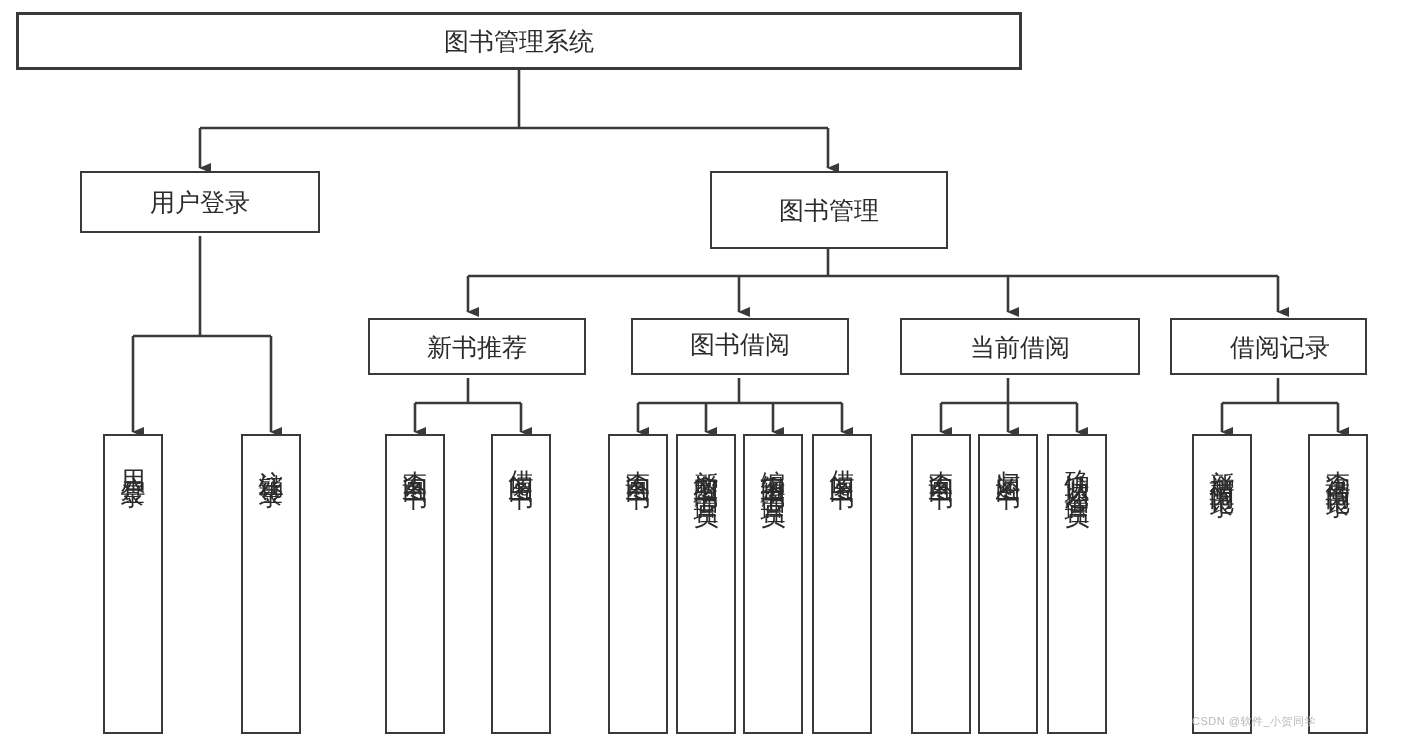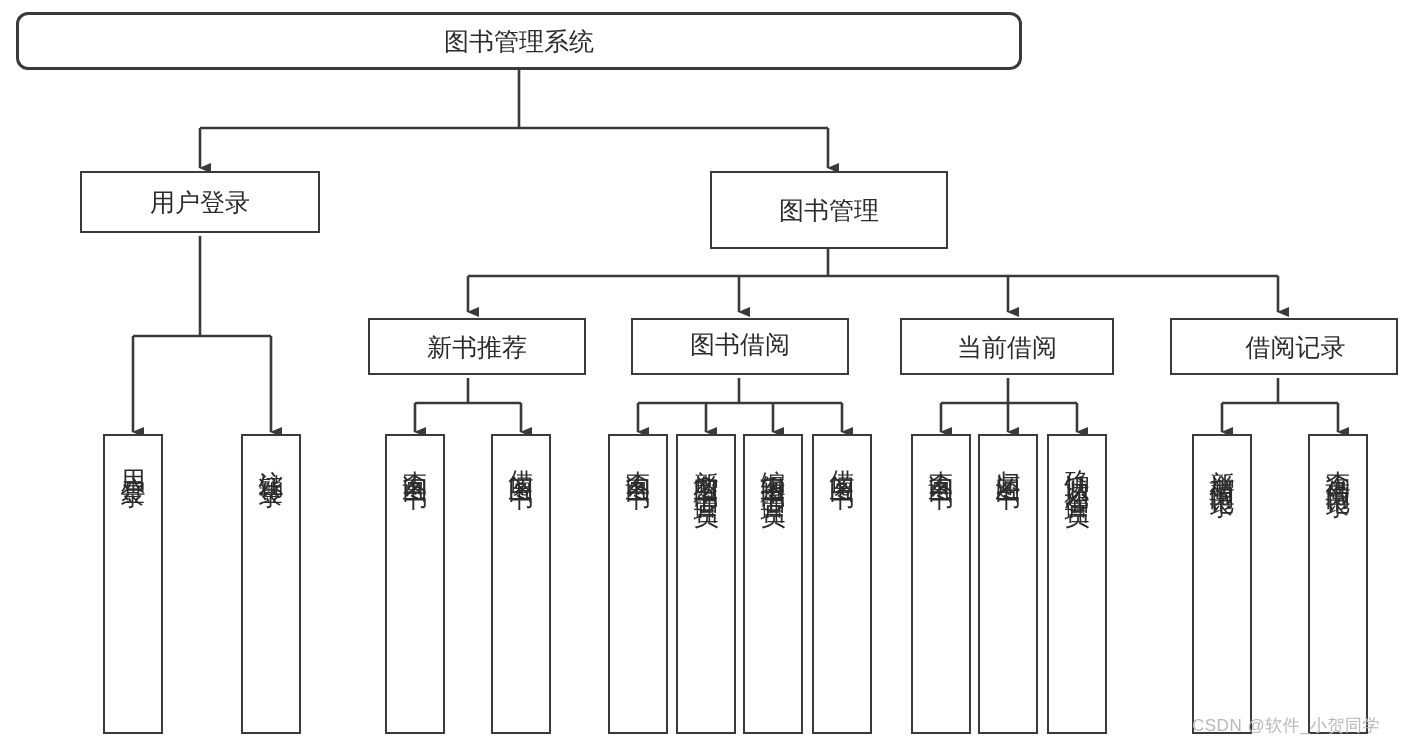--- a/index.html
+++ b/index.html
@@ -28,21 +28,20 @@
     box-sizing: border-box;
     background: #ffffff;
     border: 2px solid #3a3a3a;
     display: flex;
     align-items: center;
     justify-content: center;
     color: #2b2b2b;
   }
   .node.root {
     border-width: 3px;
-    border-radius: 12px;
   }
   .node-label {
     display: block;
     text-align: center;
     line-height: 1.12;
     white-space: nowrap;
   }
   .label-h {
     font-size: 25px;
   }
@@ -53,21 +52,21 @@
   .label-v {
     writing-mode: vertical-rl;
     text-orientation: upright;
     font-size: 25px;
     letter-spacing: 5px;
     line-height: 1;
     white-space: nowrap;
   }
   .watermark {
     position: absolute;
-    font-size: 17px;
+    font-size: 11px;
     color: #b8b8b8;
     letter-spacing: 0.5px;
     white-space: nowrap;
     user-select: none;
   }
 </style>
 </head>
 <body>
 
 <div id="canvas">
@@ -137,25 +136,25 @@
   </div>
 
   <div class="node" style="left:368px; top:318px; width:218px; height:57px;">
     <span class="node-label label-h">新书推荐</span>
   </div>
 
   <div class="node" style="left:631px; top:318px; width:218px; height:57px;font-family:Liberation Mono, monospace;">
     <span class="node-label label-h">图书借阅</span>
   </div>
 
-  <div class="node" style="left:900px; top:318px; width:214px; height:57px;">
+  <div class="node" style="left:900px; top:318px; width:240px; height:57px;">
     <span class="node-label label-h">当前借阅</span>
   </div>
 
-  <div class="node" style="left:1170px; top:318px; width:228px; height:57px;padding-left:23px;">
+  <div class="node" style="left:1170px; top:318px; width:197px; height:57px;padding-left:23px;">
     <span class="node-label label-h">借阅记录</span>
   </div>
 
   <div class="node vertical" style="left:103px; top:434px; width:60px; height:300px;">
     <span class="label-v">用户登录</span>
   </div>
   <div class="node vertical" style="left:241px; top:434px; width:60px; height:300px;">
     <span class="label-v">注销登录</span>
   </div>
 

